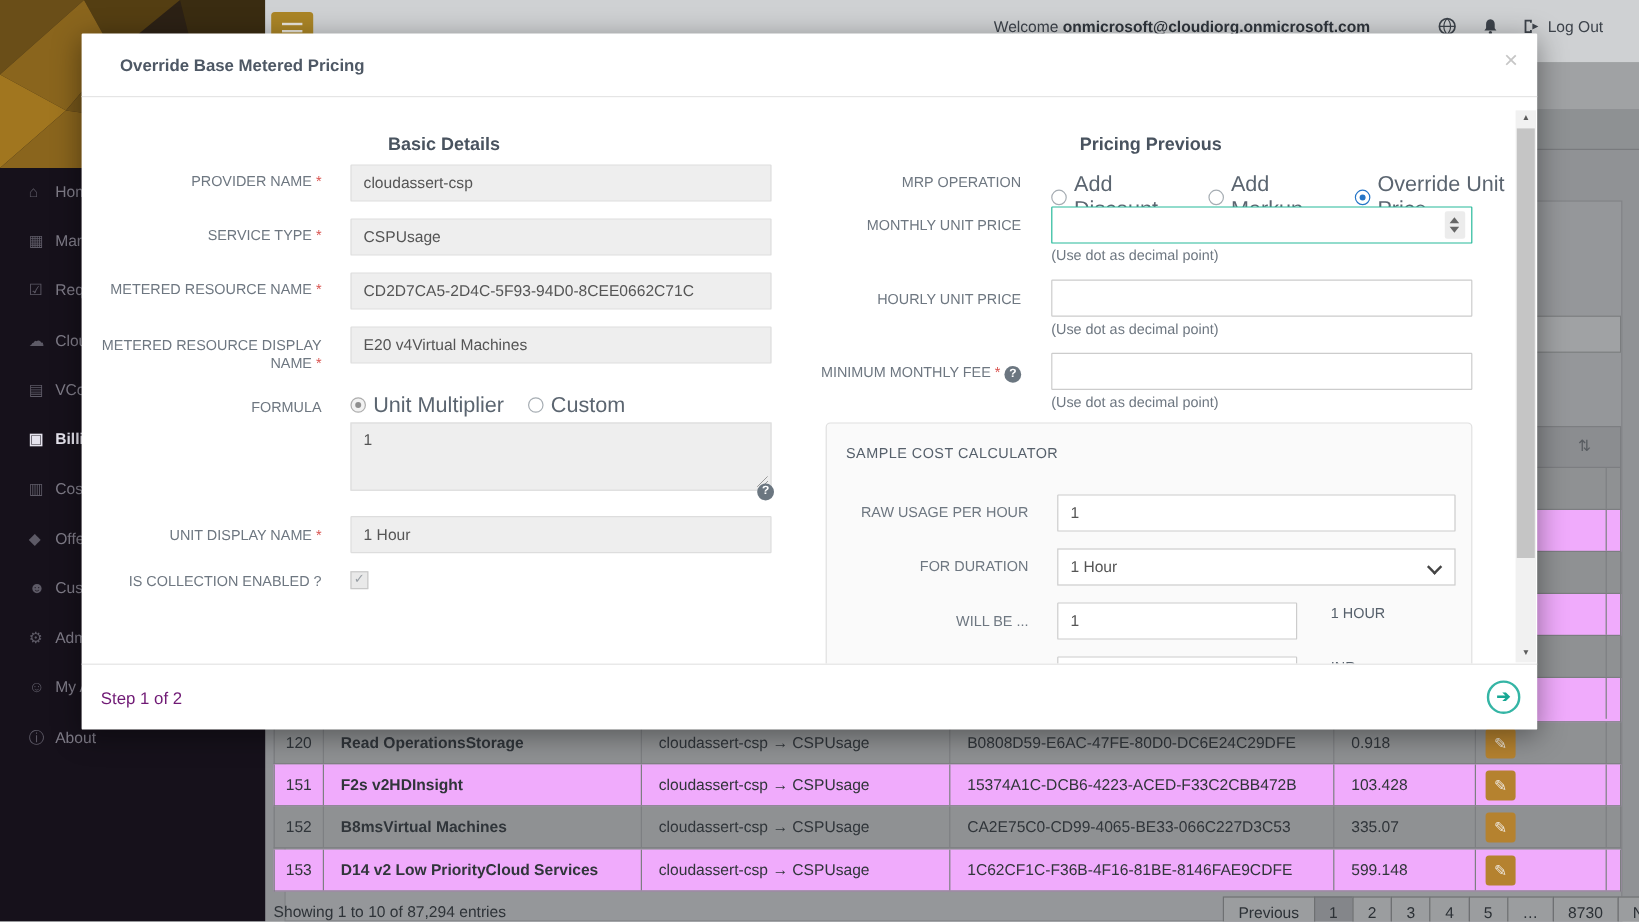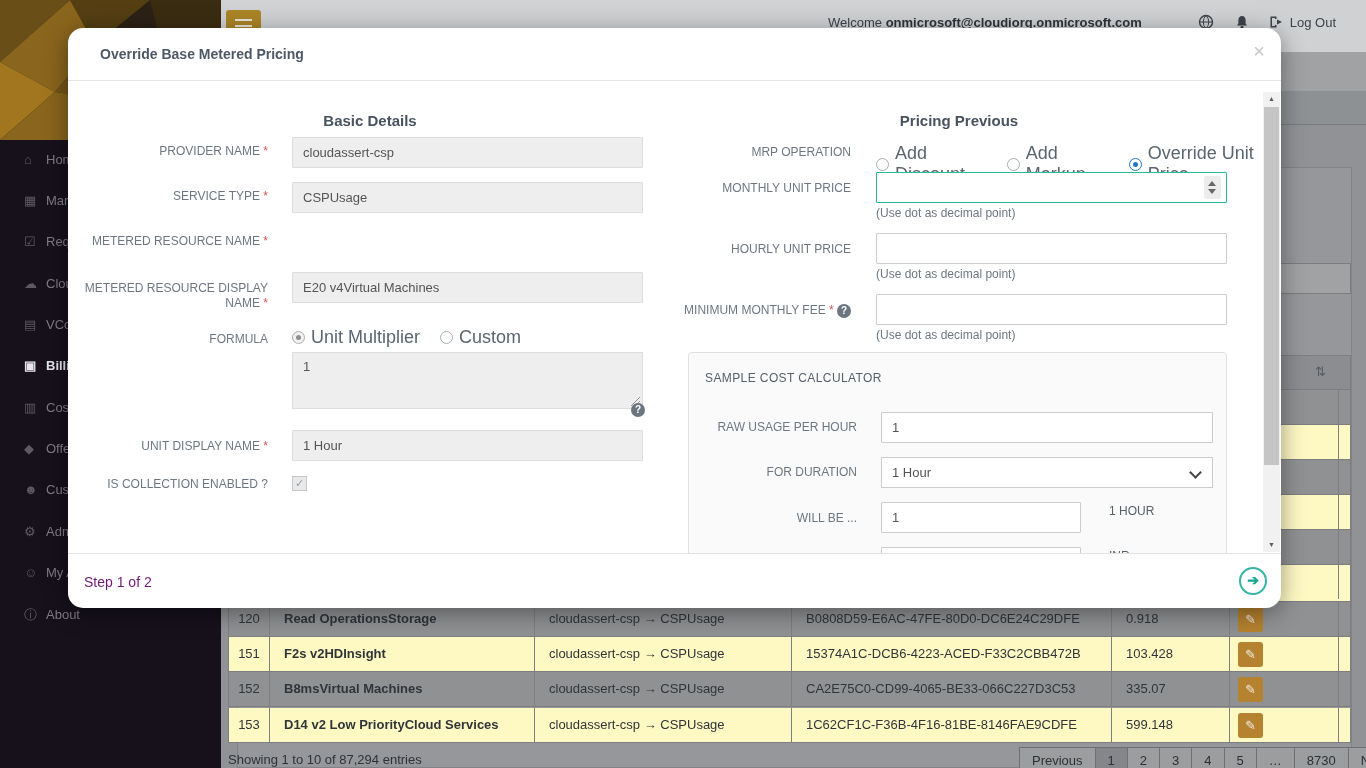--- a/index.html
+++ b/index.html
@@ -20,36 +20,36 @@
   .topico{width:16px;height:16px;margin-left:0;}
   
   .bandA{position:absolute;left:221px;top:52px;width:1145px;height:39px;background:#a0a2a4;}
   .bandB{position:absolute;left:221px;top:91px;width:1145px;height:33px;background:#8e9193;border-bottom:1px solid #797b7e;}
   .panel{position:absolute;left:237px;top:167px;width:1115px;height:601px;background:#95979a;border:1px solid #818386;box-sizing:border-box;}
   .searchbox{position:absolute;left:1141px;top:263px;width:210px;height:31px;background:#a0a2a4;border:1px solid #7b7d7f;box-sizing:border-box;}
   .thead{position:absolute;left:228px;top:355px;width:1123px;height:35px;background:#8b8d90;border:1px solid #7c7e81;box-sizing:border-box;}
   .sorticon{position:absolute;left:1086px;top:8px;font-size:13px;color:#585c61;}
   .trow{position:absolute;left:228px;width:1123px;height:35px;border-bottom:1px solid #7c7e81;border-left:1px solid #7c7e81;border-right:1px solid #7c7e81;box-sizing:border-box;font-size:13px;color:#30353a;}
   .trow.dark{background:#8f9193;}
-  .trow.light{background:#fef9c3;}
+  .trow.light{background:#f0abfc;}
   .cell{position:absolute;top:0;height:34px;line-height:34px;overflow:hidden;white-space:nowrap;box-sizing:border-box;border-left:1px solid #7d7f82;padding-left:14px;}
   .c0{left:0;width:40px;border-left:none;text-align:center;padding-left:0;}
   .c1{left:40px;width:265px;font-weight:bold;}
   .c2{left:305px;width:257px;}
   .c3{left:562px;width:320px;}
   .c4{left:882px;width:118px;}
   .c5{left:1000px;width:109px;}
   .c6{left:1109px;width:13px;padding-left:0;}
   .editbtn{position:absolute;left:8px;top:5px;width:25px;height:25px;background:#b5822f;border-radius:3px;color:#efe9df;font-size:13px;text-align:center;line-height:25px;cursor:pointer;}
   .showing{position:absolute;left:228px;top:752px;font-size:13px;color:#2e3338;}
   .pager{position:absolute;left:1020px;top:747px;display:flex;}
   .pbtn{border:1px solid #6e7072;background:#9b9d9f;color:#2c3136;font-size:13px;padding:5px 12px;margin-left:-1px;cursor:pointer;}
   .pbtn.active{background:#84868a;}
   
-  .modal{position:absolute;left:68px;top:28px;width:1213px;height:580px;background:#fff;border-radius:15px;box-shadow:0 5px 24px rgba(0,0,0,.4);z-index:10;}
+  .modal{position:absolute;left:68px;top:28px;width:1213px;height:580px;background:#fff;border-radius:1px;box-shadow:0 5px 24px rgba(0,0,0,.4);z-index:10;}
   .m-head{position:absolute;left:0;top:0;width:100%;height:53px;border-bottom:1px solid #e5e5e5;box-sizing:border-box;}
   .m-title{position:absolute;left:32px;top:18px;font-size:14px;font-weight:600;color:#4e5865;}
   .m-close{position:absolute;right:16px;top:12px;font-size:20px;color:#c6c6c6;cursor:pointer;}
   .m-body{position:absolute;left:0;top:53px;width:1213px;height:472px;overflow:hidden;}
   .m-foot{position:absolute;left:0;top:525px;width:100%;height:55px;border-top:1px solid #e4e4e4;box-sizing:border-box;}
   .step{position:absolute;left:16px;top:20px;font-size:14px;color:#701a75;}
   .nextbtn{position:absolute;right:14px;top:13px;width:28px;height:28px;border:2px solid #35b5a5;border-radius:50%;box-sizing:border-box;text-align:center;line-height:23px;color:#18a894;font-size:14px;font-weight:bold;cursor:pointer;}
   .shead{position:absolute;font-size:15px;font-weight:bold;color:#49535f;text-align:center;}
   .lbl{position:absolute;font-size:12px;color:#6e7781;text-align:right;line-height:15px;}
   .req{color:#d9534f;}
@@ -255,20 +255,21 @@
 
       <div class="shead" style="left:12px;top:31px;width:580px">Basic Details</div>
 
       <div class="lbl" style="left:10px;top:63px;width:190px"><span>PROVIDER NAME</span> <span class="req">*</span></div>
       <input class="inp dis" style="left: 224px; top: 56px; width: 351px;" disabled="" value="cloudassert-csp">
 
       <div class="lbl" style="left:10px;top:108px;width:190px"><span>SERVICE TYPE</span> <span class="req">*</span></div>
       <input class="inp dis" style="left: 224px; top: 101px; width: 351px;" disabled="" value="CSPUsage">
 
       <div class="lbl" style="left:10px;top:153px;width:190px"><span>METERED RESOURCE NAME</span> <span class="req">*</span></div>
+      <input class="inp dis" style="left: 224px; top: 146px; width: 351px;" disabled="" value="CD2D7CA5-2D4C-5F93-94D0-8CEE0662C71C">
 
       <div class="lbl" style="left:10px;top:200px;width:190px"><span>METERED RESOURCE DISPLAY NAME</span> <span class="req">*</span></div>
       <input class="inp dis" style="left: 224px; top: 191px; width: 351px;" disabled="" value="E20 v4Virtual Machines">
 
       <div class="lbl" style="left:10px;top:251px;width:190px">FORMULA</div>
       <div class="radiorow" style="left:224px;top:246px">
         <span class="radio selgray"></span>
         <span class="rlabel" style="margin:0 20px 0 6px">Unit Multiplier</span>
         <span class="radio"></span>
         <span class="rlabel" style="margin-left:6px">Custom</span>

